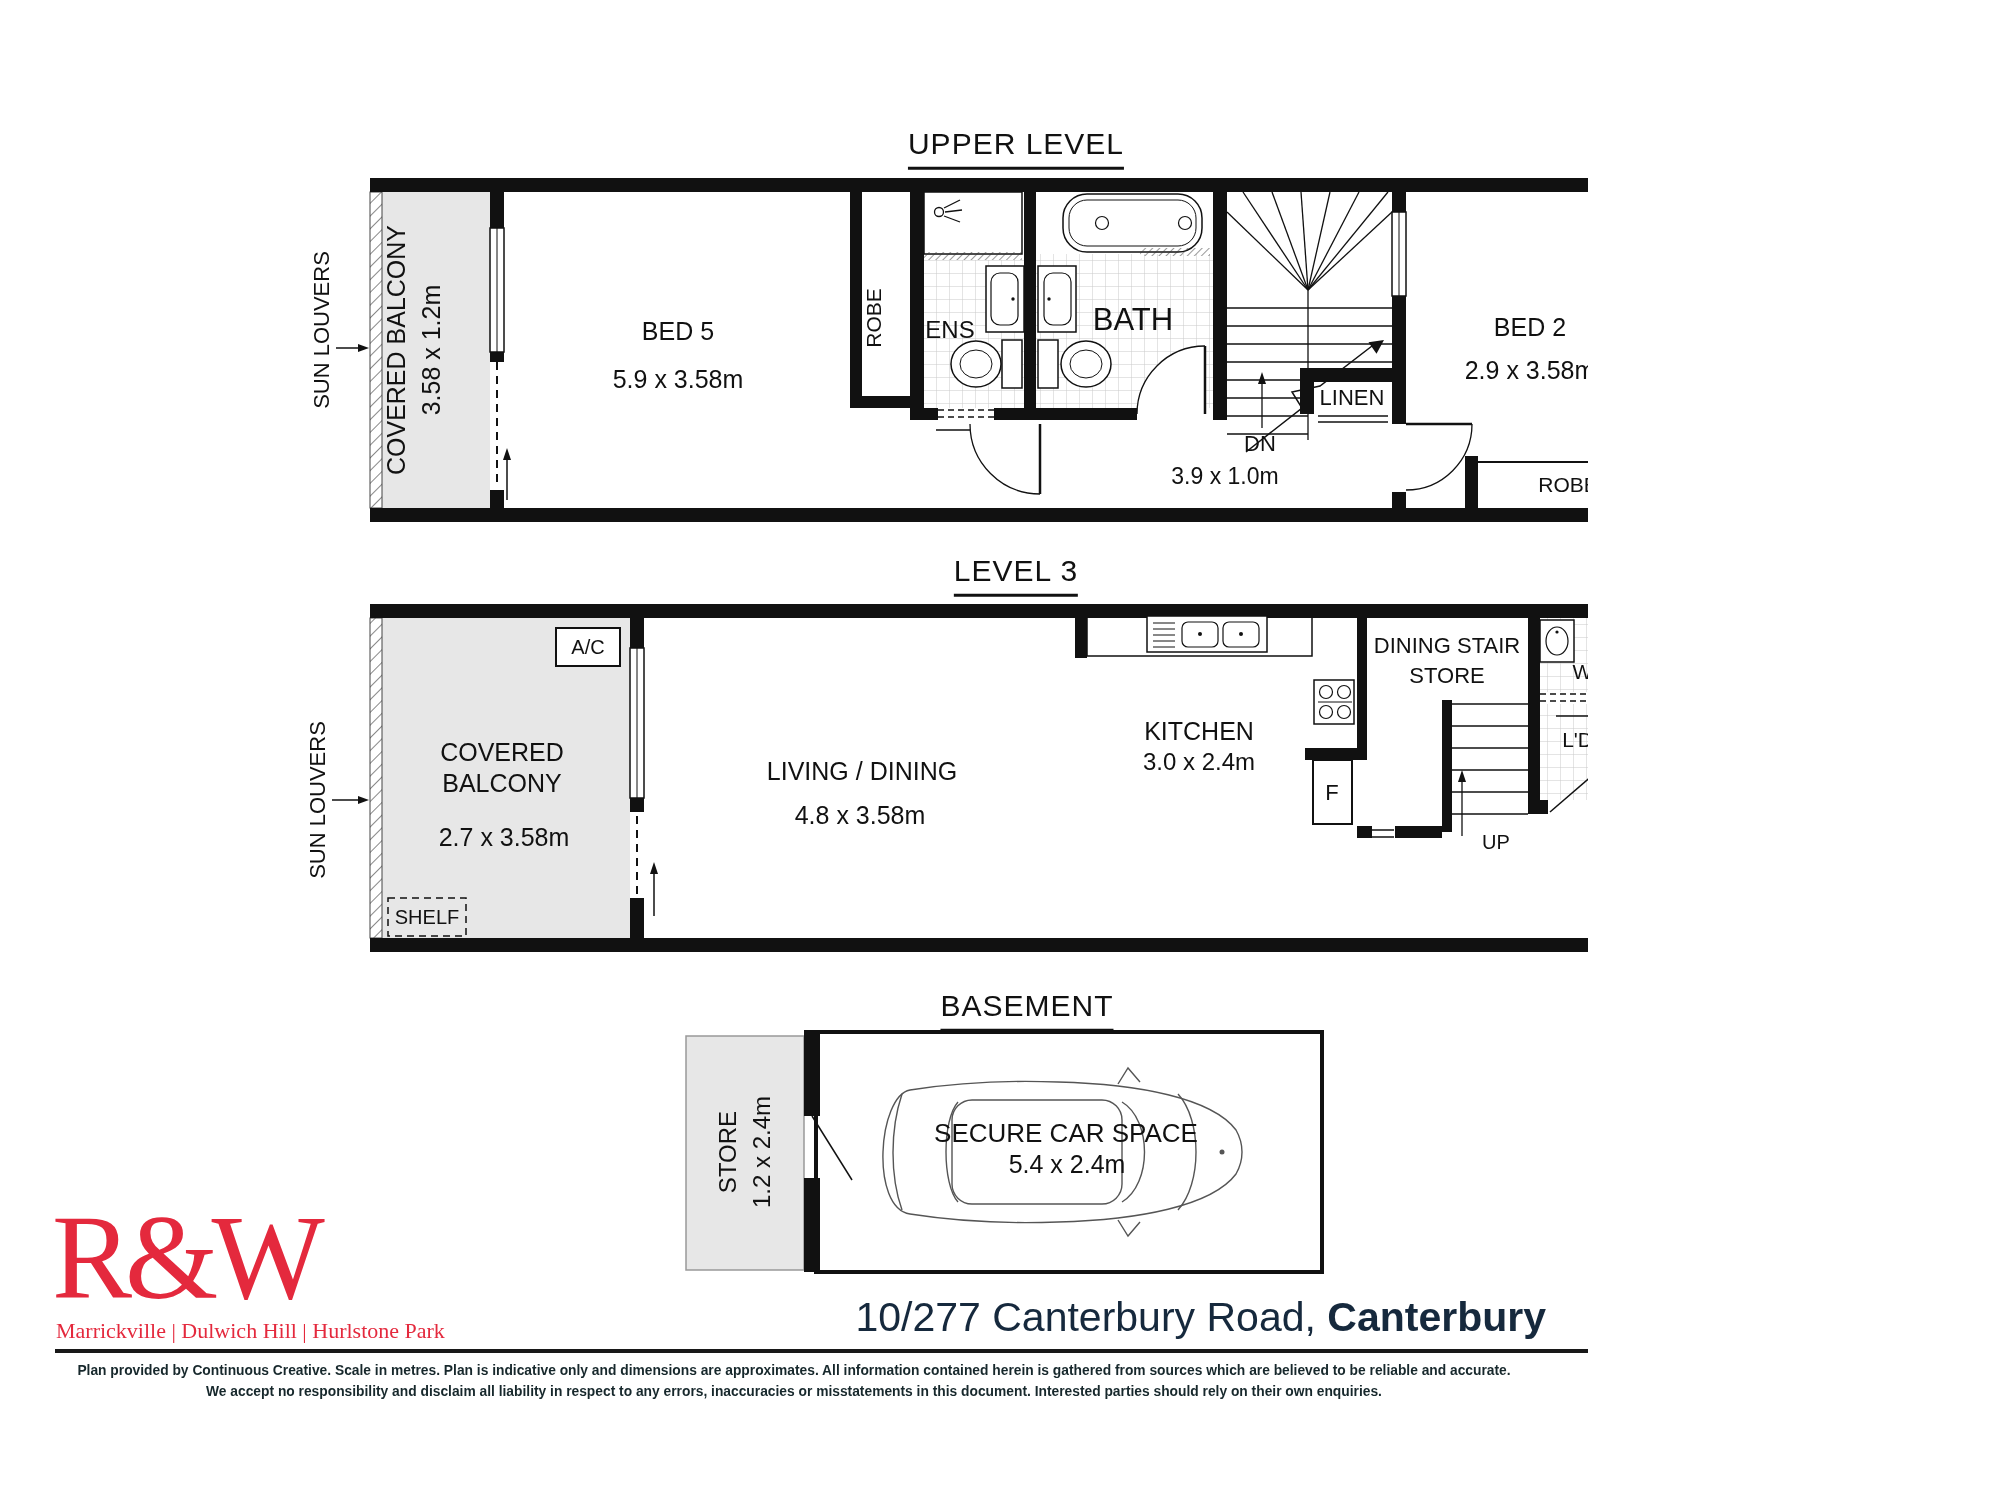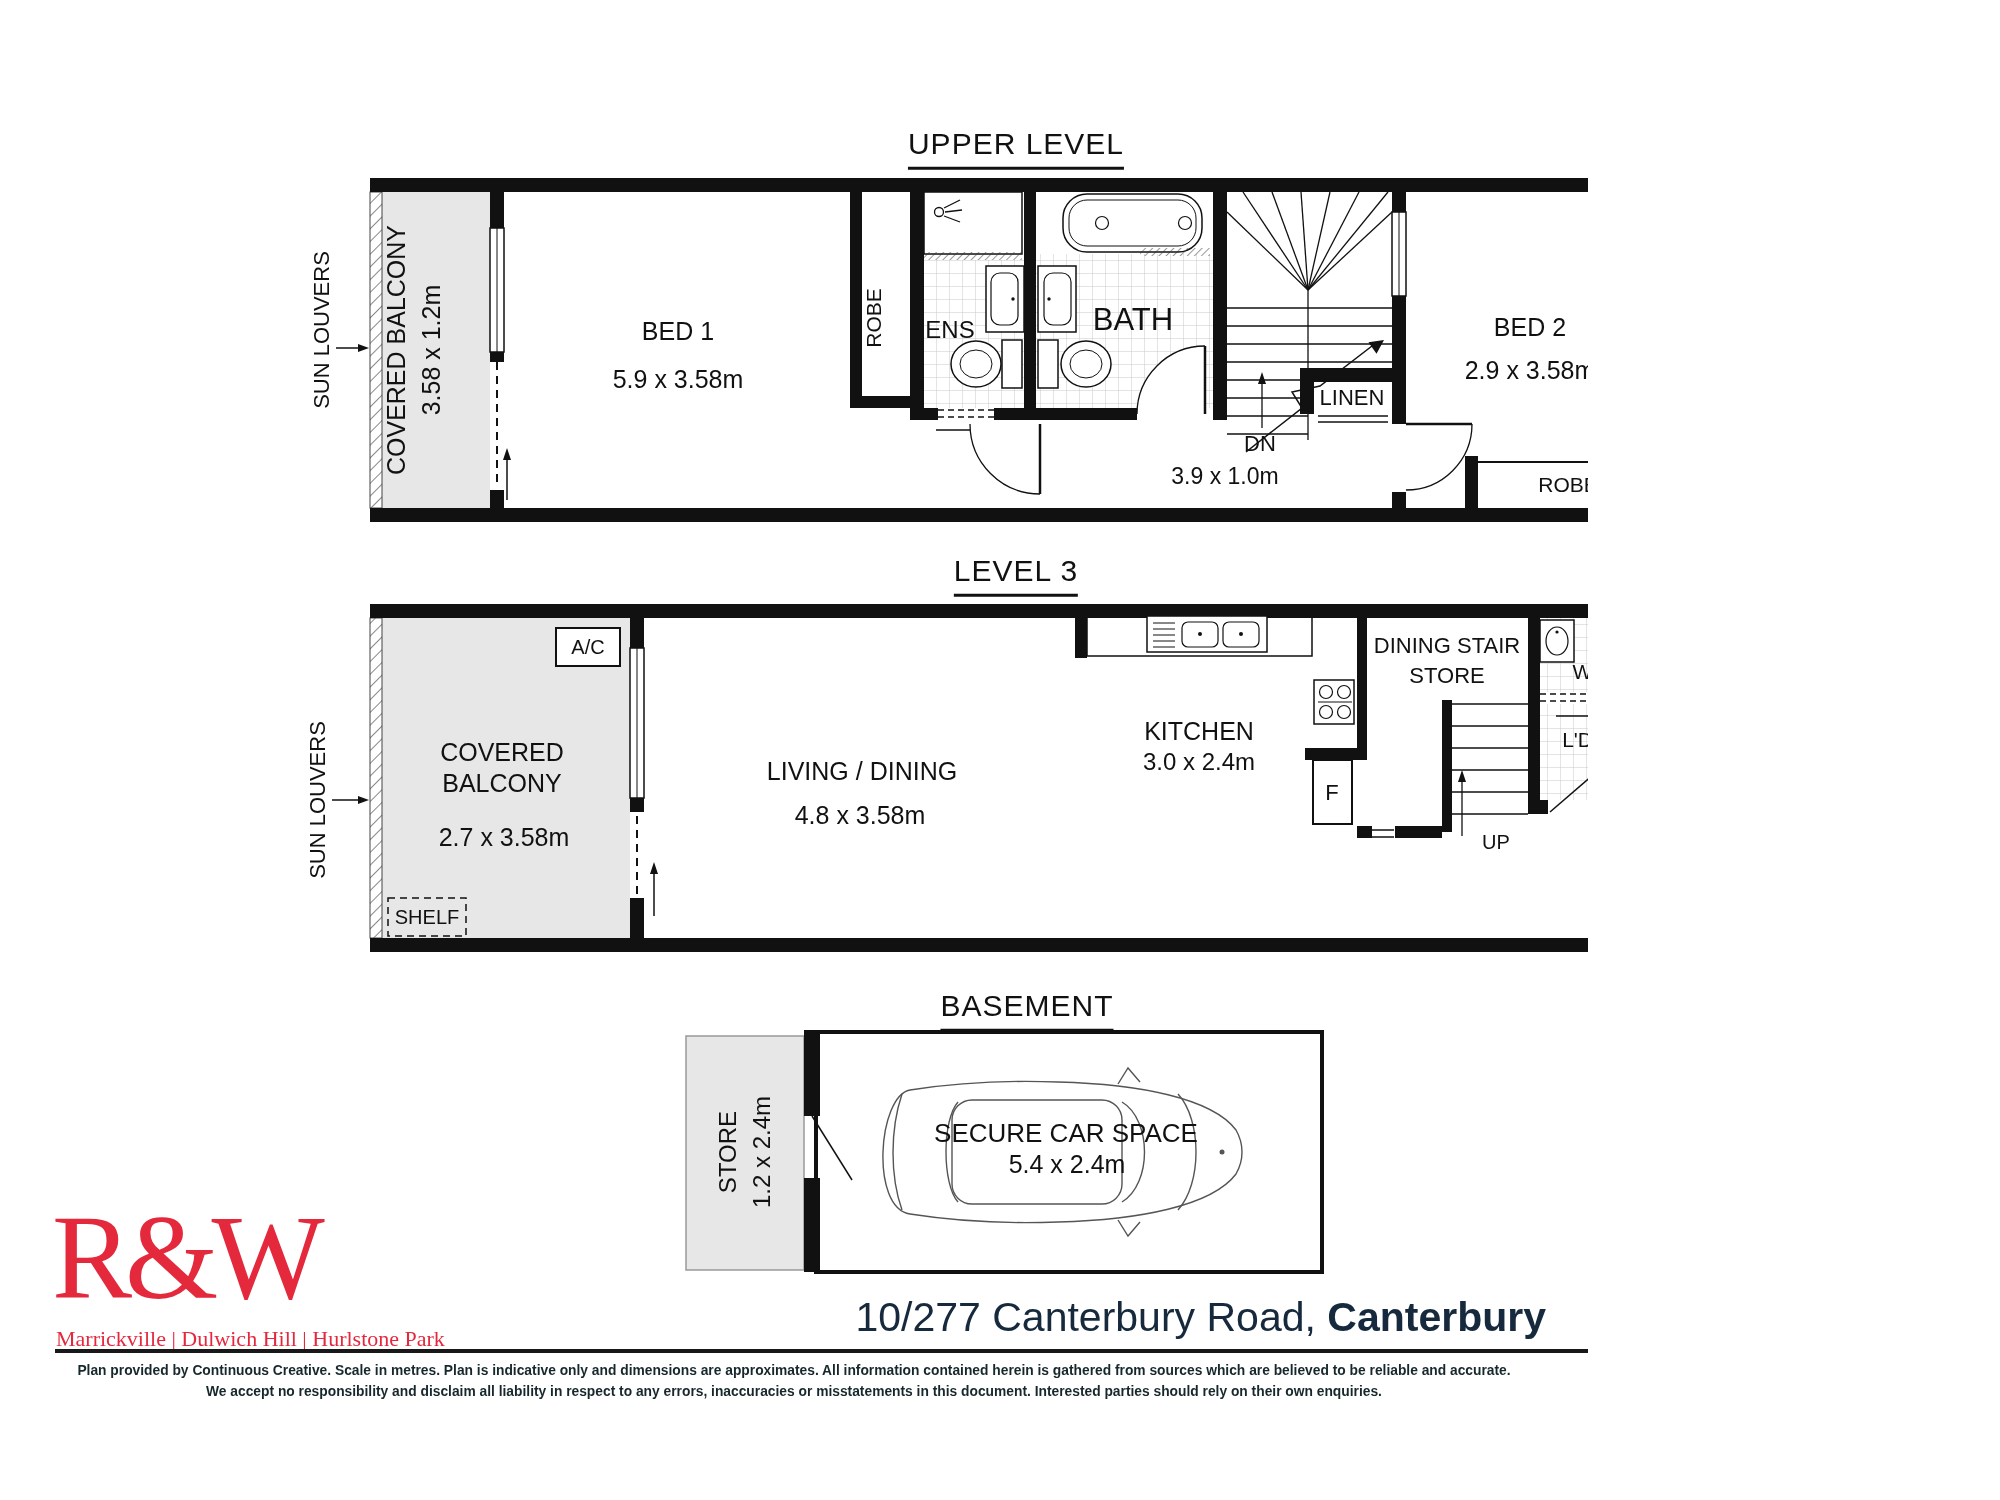--- a/index.html
+++ b/index.html
@@ -348,21 +348,21 @@
 
 <div class="lbl title" style="left:1016px;top:147px;">UPPER LEVEL</div>
 <div class="lbl title" style="left:1016px;top:574px;">LEVEL 3</div>
 <div class="lbl title" style="left:1027px;top:1009px;">BASEMENT</div>
 
 <div class="vlbl" style="left:322px;top:330px;font-size:22px;">SUN LOUVERS</div>
 <div class="vlbl" style="left:414px;top:350px;font-size:25px;">
   <div>COVERED BALCONY</div>
   <div>3.58 x 1.2m</div>
 </div>
-<div class="lbl" style="left:678px;top:332px;font-size:25px;">BED 1</div>
+<div class="lbl" style="left:678px;top:332px;font-size:25px;">BED 5</div>
 <div class="lbl" style="left:678px;top:380px;font-size:25px;">5.9 x 3.58m</div>
 <div class="vlbl" style="left:874px;top:318px;font-size:21px;">ROBE</div>
 <div class="lbl" style="left:950px;top:330px;font-size:24px;">ENS</div>
 <div class="lbl" style="left:1133px;top:320px;font-size:31px;">BATH</div>
 <div class="lbl" style="left:1260px;top:444px;font-size:22px;">DN</div>
 <div class="lbl" style="left:1352px;top:398px;font-size:22px;">LINEN</div>
 <div class="lbl" style="left:1225px;top:476px;font-size:23px;">3.9 x 1.0m</div>
 <div class="lbl" style="left:1530px;top:328px;font-size:25px;">BED 2</div>
 <div class="lbl" style="left:1530px;top:371px;font-size:25px;">2.9 x 3.58m</div>
 <div class="lbl" style="left:1568px;top:485px;font-size:21px;">ROBE</div>
@@ -389,19 +389,19 @@
 
 <div class="vlbl" style="left:745px;top:1152px;font-size:24px;">
   <div>STORE</div>
   <div>1.2 x 2.4m</div>
 </div>
 <div class="lbl" style="left:1066px;top:1133px;font-size:26px;">SECURE CAR SPACE</div>
 <div class="lbl" style="left:1067px;top:1165px;font-size:25px;">5.4 x 2.4m</div>
 <div class="lbl" style="left:1602px;top:1066px;font-size:20px;">N</div>
 
 <div class="logo" style="left:52px;top:1198px;">R&amp;W</div>
-<div class="tagline" style="left:56px;top:1318px;margin-top:8px;">Marrickville | Dulwich Hill | Hurlstone Park</div>
+<div class="tagline" style="left:56px;top:1318px;">Marrickville | Dulwich Hill | Hurlstone Park</div>
 <div class="rule" style="left:55px;top:1349px;width:1903px;height:3.5px;"></div>
 <div class="address" style="right:42px;top:1294px;"><span>10/277 Canterbury Road, </span><b>Canterbury</b></div>
 <div class="disc" style="top:1363px;">Plan provided by Continuous Creative. Scale in metres. Plan is indicative only and dimensions are approximates. All information contained herein is gathered from sources which are believed to be reliable and accurate.</div>
 <div class="disc" style="top:1384px;">We accept no responsibility and disclaim all liability in respect to any errors, inaccuracies or misstatements in this document. Interested parties should rely on their own enquiries.</div>
 
 </div>
 
 </body></html>

